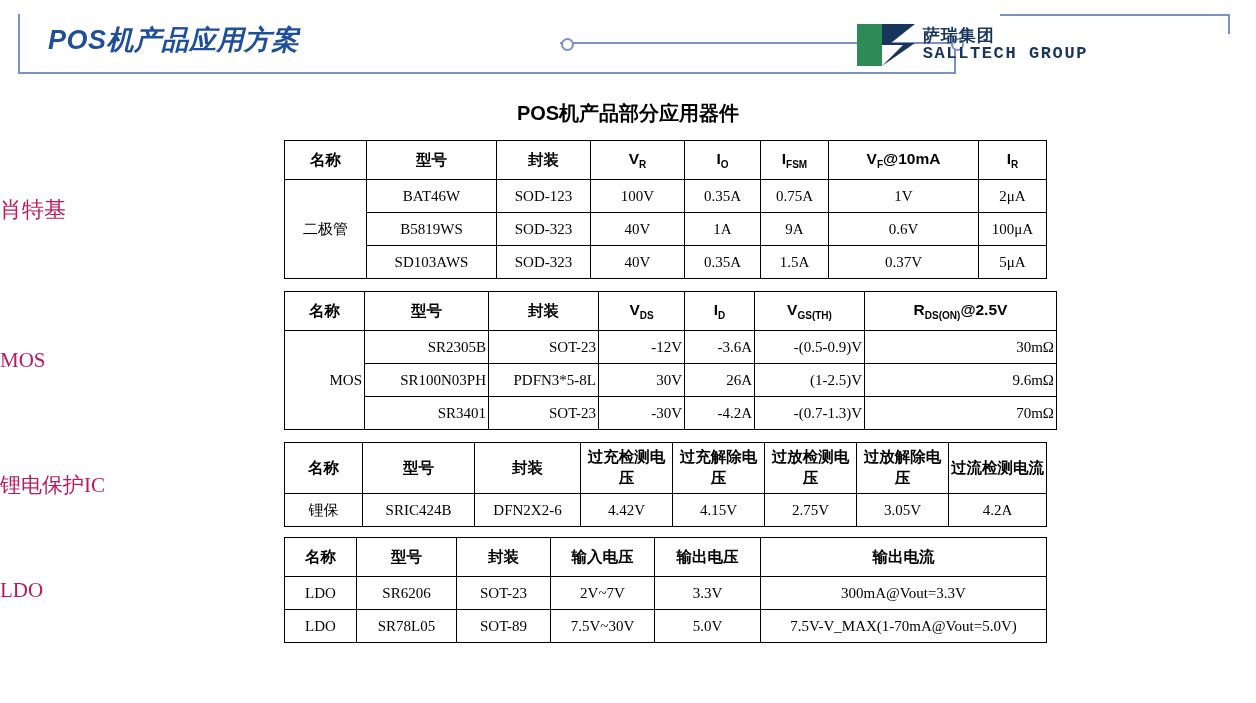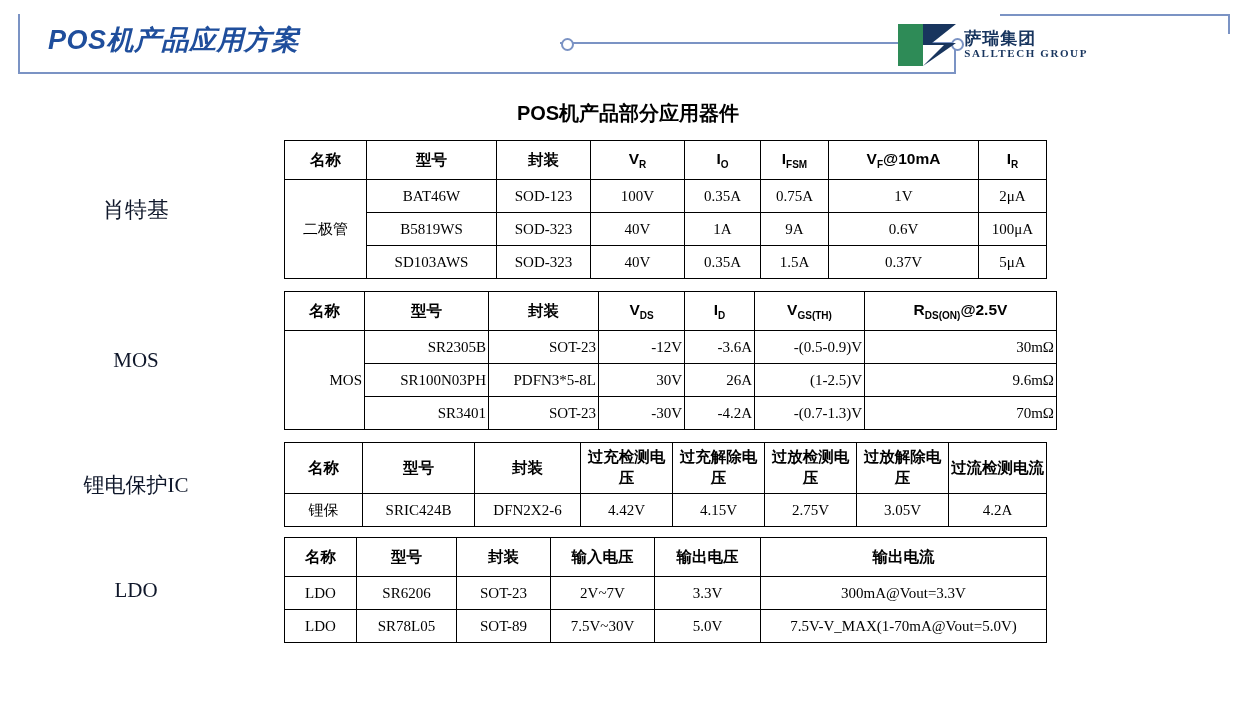--- a/index.html
+++ b/index.html
@@ -91,23 +91,23 @@
     line-height: 1.05;
   }
   .logo-cn {
     font-family: "Liberation Sans", sans-serif;
     font-weight: bold;
     font-size: 17px;
     color: #18355e;
     letter-spacing: 1px;
   }
   .logo-en {
-    font-family: Liberation Serif, serif;
+    font-family: Liberation Mono, monospace;
     font-weight: bold;
-    font-size: 11px;
+    font-size: 17px;
     color: #18355e;
     letter-spacing: 1.6px;
   }
 
   
   .page-title {
     position: absolute;
     top: 100px;
     left: 0;
     width: 1256px;
@@ -127,24 +127,24 @@
   }
 
   .section {
     position: relative;
     display: flex;
     align-items: center;
   }
   .section-label {
     width: 272px;
     flex: 0 0 272px;
-    text-align: center;
+    text-align: left;
     font-family: "Liberation Serif", serif;
     font-size: 21px;
-    color: #0f172a;
+    color: #be185d;
     white-space: nowrap;
   }
   .section-table-wrap {
     flex: 1 1 auto;
     margin-left: 12px;
   }
 
   table.spec {
     border-collapse: collapse;
     table-layout: fixed;

